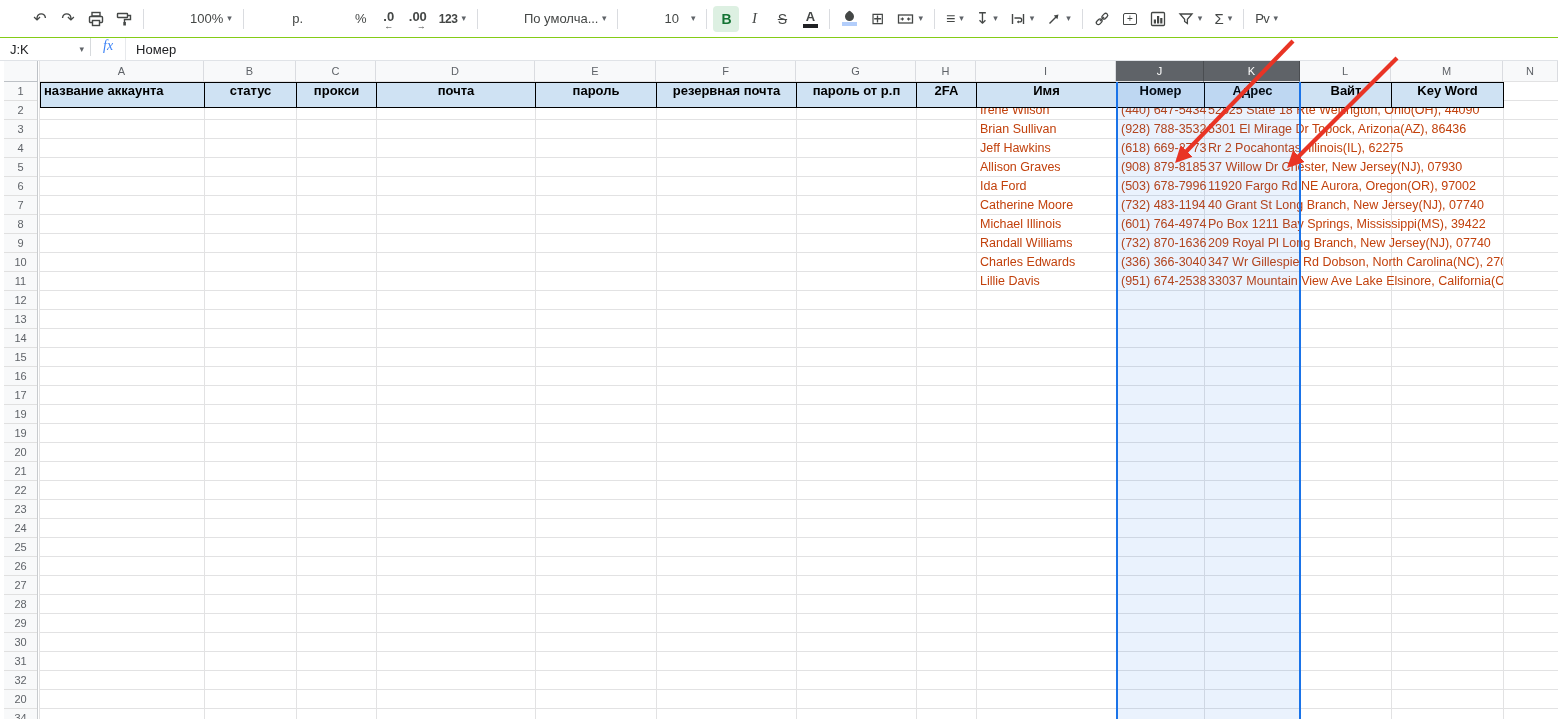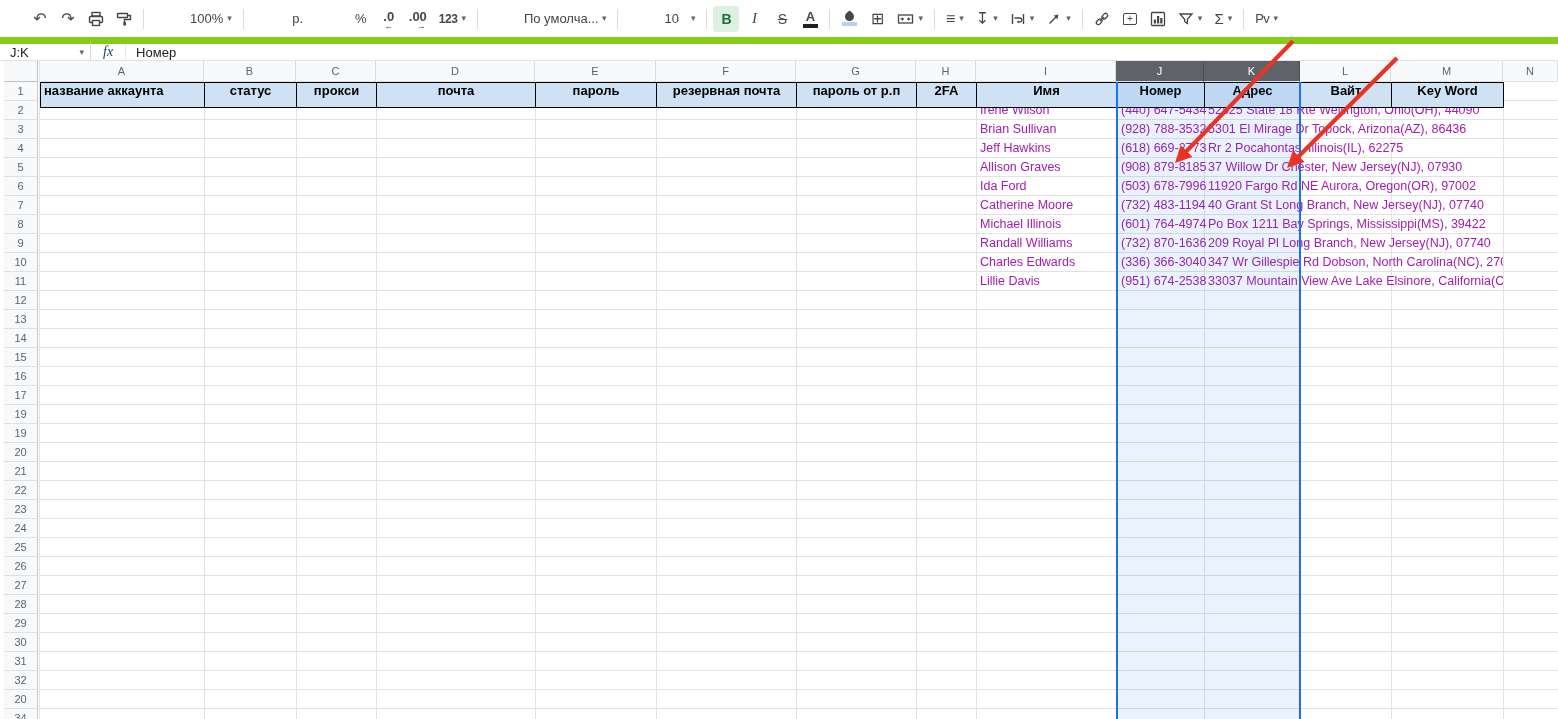--- a/index.html
+++ b/index.html
@@ -32,26 +32,26 @@
   .ar-l { left:1px; } .ar-r { right:1px; }
   .num123 { font-size:12px; font-weight:bold; letter-spacing:-0.5px; }
   .fontname { width:74px; overflow:hidden; white-space:nowrap; text-align:left; }
   .sigma { font-size:15px; }
   .pv { font-size:13px; font-weight:normal; letter-spacing:-0.5px; }
   .bubble { display:inline-flex; align-items:center; justify-content:center; width:14px; height:12px;
             border:1.4px solid #444746; border-radius:2px 2px 2px 0; font-size:10px; color:#444746; line-height:1; }
 
   
   .fbar { position:absolute; left:0; top:37px; width:1558px; height:24px; background:#fff;
-          border-top:7px solid #84cc16; border-bottom:1px solid #e0e3e7;
-          display:flex; align-items:center; font-size:13px; color:#202124; }
+          border-top:1px solid #84cc16; border-bottom:1px solid #e0e3e7;
+          display:flex; font-size:13px; color:#202124; }
   .namebox { display:flex; align-items:center; justify-content:space-between;
              width:90px; padding:0 6px 0 10px; height:100%; cursor:pointer; }
   .fdiv { width:1px; height:18px; background:#d7dadd; }
-  .fx { font-style:italic; color:#0c4a6e; font-family:"Liberation Serif","DejaVu Serif",serif;
+  .fx { font-style:italic; color:#3b82f6; font-family:"Liberation Serif","DejaVu Serif",serif;
         padding:0 12px; font-size:14px; }
   .fval { padding-left:10px; border-left:1px solid #e7e9ec; height:100%; display:flex; align-items:center; }
 
   
   .corner { position:absolute; left:4px; top:61px; width:34px; height:21px; background:#f8f9fa;
             border-right:1px solid #bdc1c6; border-bottom:1px solid #bdc1c6; z-index:8; }
   .cletters { position:absolute; left:40px; top:61px; height:21px; display:flex; z-index:7; background:#f8f9fa; }
   .clh { border-right:1px solid #dadce0; border-bottom:1px solid #e2e2e3; text-align:center;
          line-height:20px; font-size:11px; color:#5f6368; }
   .clh.sel { background:#5f6368; color:#fff; border-right-color:#4a4d51; }
@@ -76,21 +76,21 @@
           border-top:1px solid #000; border-left:1px solid #000; }
   .hc { border-right:1px solid #000; border-bottom:1px solid #000; background:#cfe2f3;
         font-weight:bold; font-size:13px; line-height:16px; text-align:center;
         overflow:hidden; white-space:nowrap; color:#000; }
   .hc.left { text-align:left; padding-left:3px; }
 
   
   .drows { position:absolute; left:0; top:101px; right:0; z-index:4; }
   .drow { height:19px; position:relative; }
   .dc { position:absolute; top:0; height:19px; line-height:19px; font-size:12.5px;
-        color:#a21caf; white-space:nowrap; }
+        color:#c2410c; white-space:nowrap; }
   .dc.name { left:980px; width:134px; overflow:hidden; }
   .dc.phone { left:1121px; width:86px; }
   .dc.addr { left:1208px; width:295px; overflow:hidden; }
 
   
   .selov { position:absolute; left:1116px; top:82px; width:185px; height:637px; z-index:6;
            background:rgba(26,115,232,0.09);
            border-left:2px solid #1a73e8; border-right:2px solid #1a73e8; pointer-events:none; }
 
   .arrows { position:absolute; left:0; top:0; z-index:10; pointer-events:none; }

